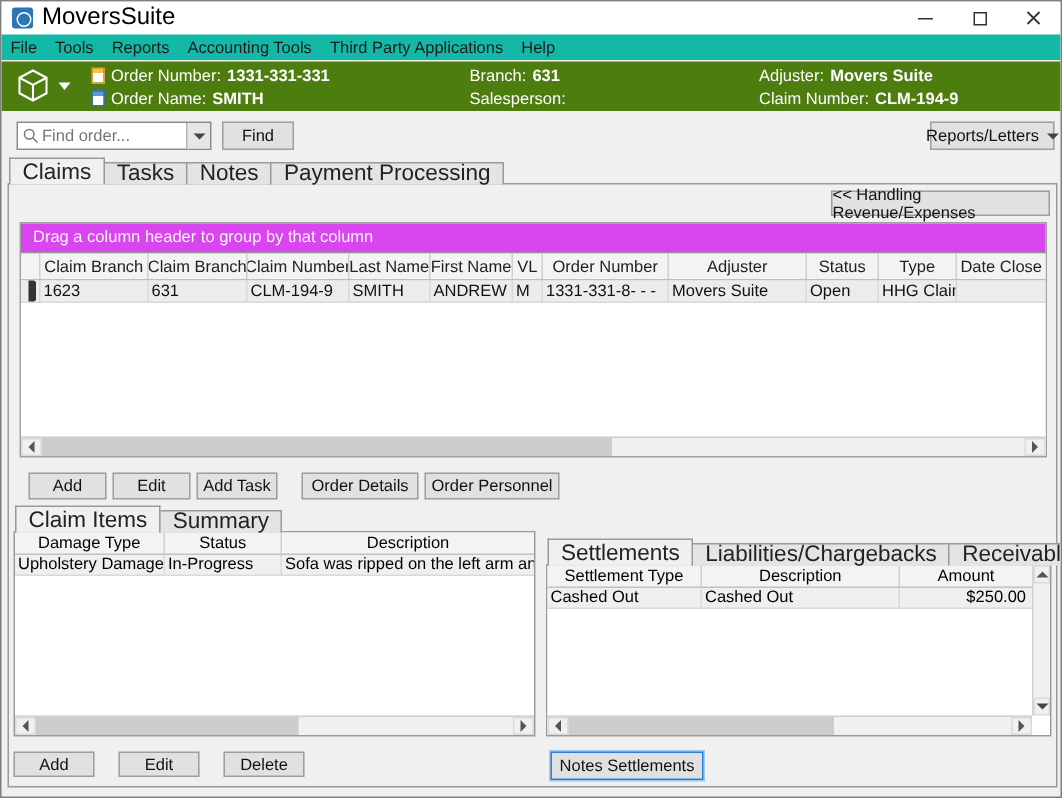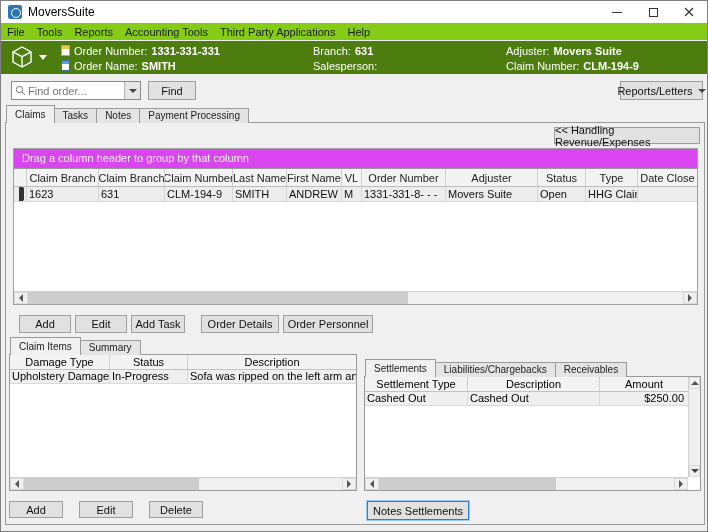--- a/index.html
+++ b/index.html
@@ -8,28 +8,28 @@
     position: relative; width: 708px; height: 532px;
     background: #f0f0f0; border: 1px solid #7f7f7f;
     font-family: "Liberation Sans", sans-serif; overflow: hidden;
   }
   .abs { position: absolute; }
 
   
   .titlebar { position:absolute; top:0; left:0; right:0; height:22px; background:#ffffff; display:flex; align-items:center; }
   .app-icon { width:14px; height:14px; margin-left:7px; background:#2e75b6; border-radius:2px; position:relative; }
   .app-icon::after{ content:""; position:absolute; left:3px; top:3px; width:8px; height:8px; border:1px solid #fff; border-radius:50%; }
-  .title { font-size:12px; color:#000; margin-left:6px; }
+  .title { font-size:16px; color:#000; margin-left:6px; }
   .win-controls { margin-left:auto; display:flex; height:100%; }
   .win-btn { width:36px; height:100%; display:flex; align-items:center; justify-content:center; }
   .min-glyph { width:10px; height:1px; background:#333; display:block; }
   .max-glyph { width:9px; height:9px; border:1px solid #333; display:block; }
 
   
-  .menubar { position:absolute; top:22px; left:0; right:0; height:17px; background:#84cc16; display:flex; align-items:center; font-size:11px; color:#1a1a1a; }
+  .menubar { position:absolute; top:22px; left:0; right:0; height:17px; background:#14b8a6; display:flex; align-items:center; font-size:11px; color:#1a1a1a; }
   .menu-item { padding:0 6px; height:100%; display:flex; align-items:center; }
 
   
   .navy { position:absolute; top:40px; left:0; right:0; height:33px; background:#4d7c0f; color:#fff; font-size:11px; }
   .hline { display:flex; align-items:center; gap:4px; height:15px; white-space:nowrap; }
   .hval { font-weight:bold; }
   .doc-ico { width:9px; height:11px; background:#fff; border:1px solid #c8922a; display:inline-block; }
   .doc-ico.orange { border-color:#e0a030; background:linear-gradient(#f2c14e 30%, #ffffff 30%); }
   .doc-ico.blue { border-color:#3a6ea5; background:linear-gradient(#5b9bd5 30%, #ffffff 30%); }
   .cube-arrow { width:0; height:0; border-left:4px solid transparent; border-right:4px solid transparent; border-top:5px solid #ffffff; }
@@ -42,21 +42,21 @@
   .tri-up { width:0; height:0; border-left:4px solid transparent; border-right:4px solid transparent; border-bottom:4px solid #555; }
   .tri-left { width:0; height:0; border-top:4px solid transparent; border-bottom:4px solid transparent; border-right:4px solid #555; }
   .tri-right { width:0; height:0; border-top:4px solid transparent; border-bottom:4px solid transparent; border-left:4px solid #555; }
 
   .btn { background:#e1e1e1; border:1px solid #9e9e9e; font-size:11px; display:flex; align-items:center; justify-content:center; color:#111; }
   .btn-find { position:absolute; left:147px; top:80px; width:48px; height:19px; }
   .btn-reports { position:absolute; left:619px; top:80px; width:83px; height:19px; gap:5px; }
 
   
   .tabstrip { position:absolute; display:flex; align-items:flex-end; }
-  .tab { height:15px; line-height:14px; font-size:10px; padding:0 8px; background:#e4e4e4; border:1px solid #9a9a9a; border-bottom:none; margin-right:-1px; color:#222; }
+  .tab { height:15px; line-height:14px; font-size:15px; padding:0 8px; background:#e4e4e4; border:1px solid #9a9a9a; border-bottom:none; margin-right:-1px; color:#222; }
   .tab.active { height:18px; line-height:17px; background:#f0f0f0; position:relative; z-index:3; }
   .tabstrip-main { left:5px; top:104px; height:18px; }
   .tabstrip-left { left:9px; top:336px; height:18px; }
   .tabstrip-right { left:364px; top:358px; height:18px; }
 
   .tabpanel { position:absolute; left:4px; top:121px; width:700px; height:403px; background:#f0f0f0; border:1px solid #9a9a9a; }
   .subpanel-left { position:absolute; left:8px; top:353px; width:348px; height:137px; background:#ffffff; border:1px solid #9a9a9a; display:flex; flex-direction:column; }
   .subpanel-right { position:absolute; left:363px; top:375px; width:337px; height:115px; background:#ffffff; border:1px solid #9a9a9a; }
 
   .btn-handling { position:absolute; left:553px; top:126px; width:146px; height:17px; }

